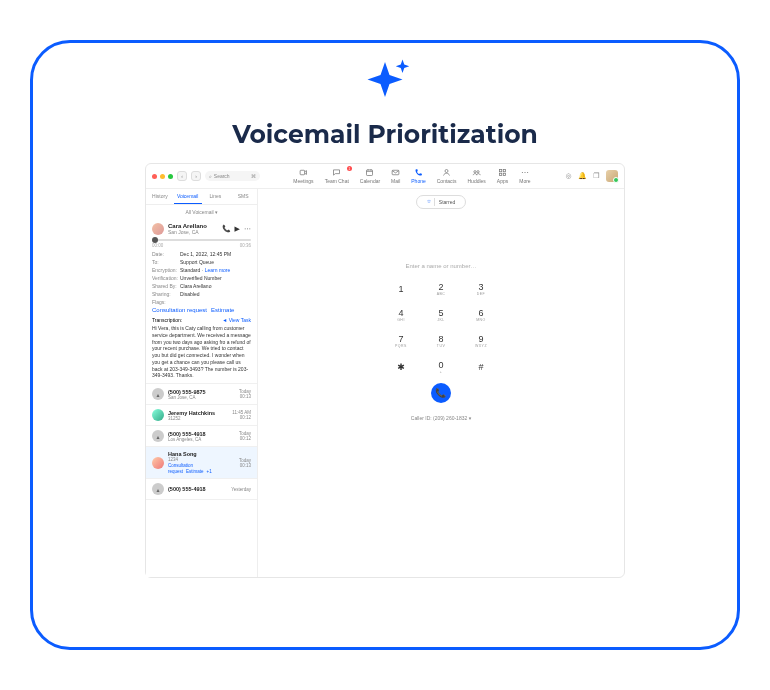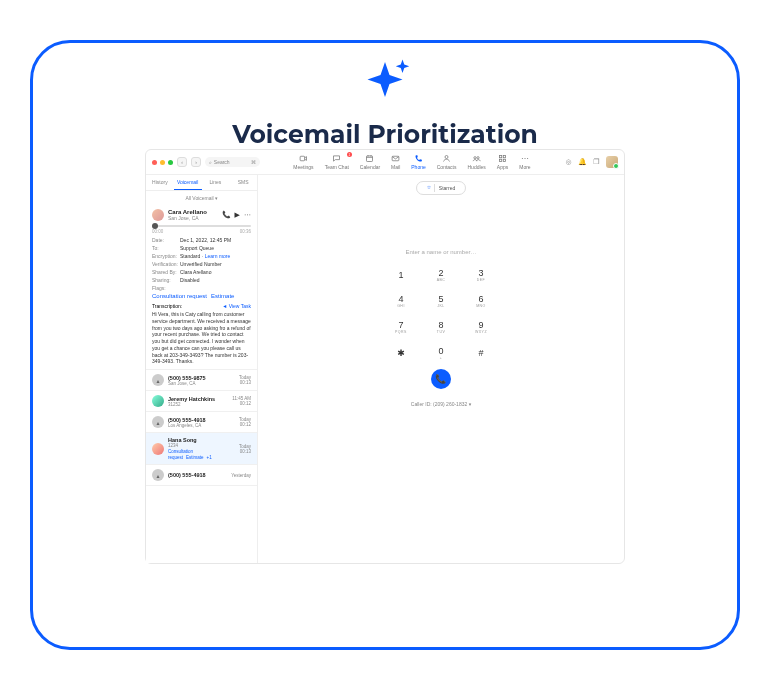--- a/index.html
+++ b/index.html
@@ -1,19 +1,19 @@
 <!DOCTYPE html>
 <html><head>
 <meta charset="utf-8">
 <style>
 * { margin: 0; padding: 0; box-sizing: border-box; font-family: -apple-system, BlinkMacSystemFont, "Segoe UI", sans-serif; }
 body { width: 770px; height: 690px; background: #fff; position: relative; }
 .outer-card { position: absolute; left: 30px; top: 40px; right: 30px; bottom: 40px; border: 3px solid #0b5cff; border-radius: 40px; padding: 14px 0 0 0; overflow: hidden; }
 .sparkle { width: 60px; height: 60px; margin: 0 auto; display: flex; align-items: center; justify-content: center; fill: #0b5cff; }
-.page-title { font-size: 25px; font-weight: 700; color: #1a2a4a; text-align: center; margin: 2px 0 0 0; font-family: "Montserrat", sans-serif; }
+.page-title { font-size: 25px; font-weight: 700; color: #1a2a4a; text-align: center; margin: 2px 0 14px 0; font-family: "Montserrat", sans-serif; }
 .app { width: 480px; margin: 0 auto; border: 1px solid #e6e6e6; border-radius: 6px; background: #fff; display: flex; flex-direction: column; font-size: 6px; }
 
 .titlebar { display: flex; align-items: center; padding: 4px 6px; border-bottom: 1px solid #eee; gap: 4px; }
 .dots { display: flex; gap: 3px; }
 .dot { width: 5px; height: 5px; border-radius: 50%; }
 .dot.r { background: #ff5f57; } .dot.y { background: #febc2e; } .dot.g { background: #28c840; }
 .navbtn { width: 10px; height: 10px; border: 1px solid #ddd; border-radius: 3px; background: #f5f5f5; display: flex; align-items: center; justify-content: center; color: #888; font-size: 5px; }
 .search { flex: 0 0 55px; height: 10px; background: #f5f5f5; border-radius: 5px; display: flex; align-items: center; padding: 0 4px; color: #888; font-size: 5px; gap: 2px; }
 .navtabs { flex: 1; display: flex; justify-content: center; gap: 11px; }
 .navtab { display: flex; flex-direction: column; align-items: center; gap: 1px; color: #777; font-size: 5px; position: relative; }

